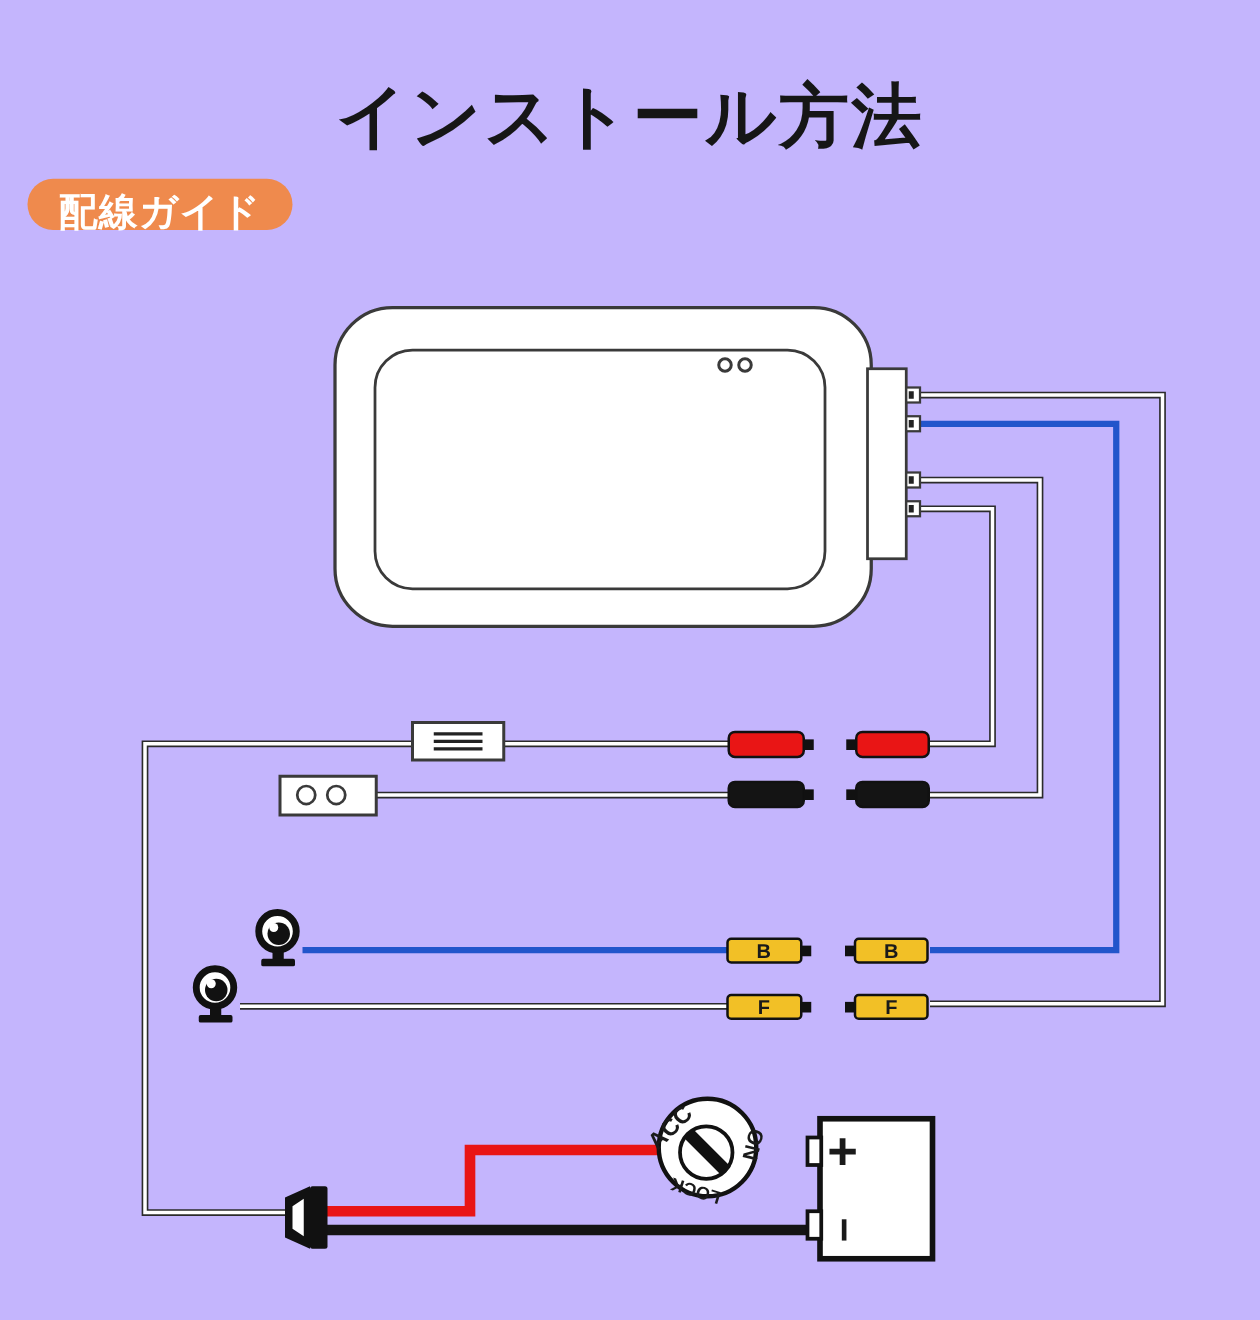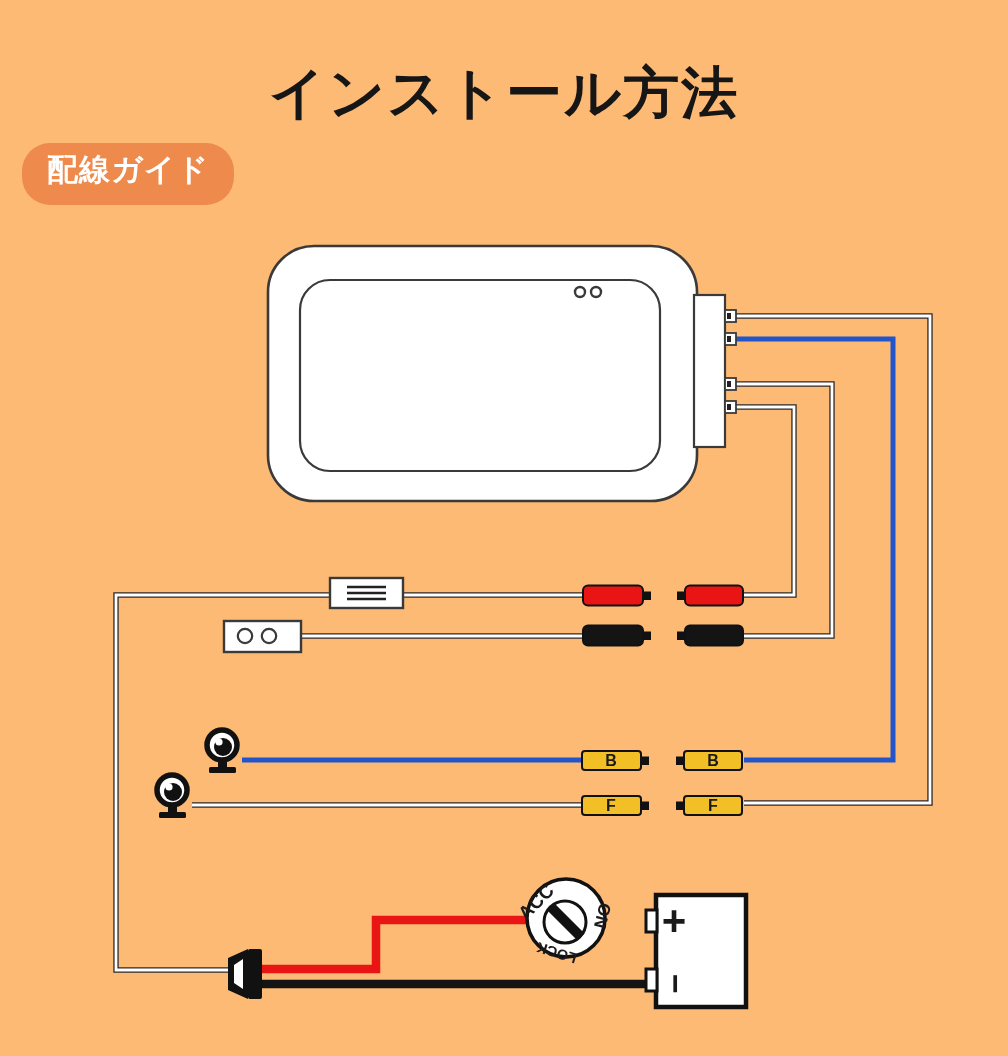--- a/index.html
+++ b/index.html
@@ -1,25 +1,25 @@
 <!DOCTYPE html>
 <html><head>
 <meta charset="utf-8">
 <style>
   html,body{margin:0;padding:0;background:#ffffff;}
   .page{
-    position:relative;width:1008px;height:1056px;background:#fdba74;overflow:hidden;
+    position:relative;width:1008px;height:1056px;background:#c4b5fd;overflow:hidden;
     font-family:"Liberation Sans",sans-serif;
   }
   .title{
     position:absolute;top:56px;left:0;width:100%;margin:0;
     text-align:center;font-size:56px;font-weight:800;color:#161616;letter-spacing:2px;
   }
   .badge{
-    position:absolute;left:22px;top:143px;height:62px;line-height:54px;
+    position:absolute;left:22px;top:143px;height:41px;line-height:54px;
     padding:0 25px;border-radius:28px;background:#EF8A4D;color:#ffffff;
     font-size:31px;font-weight:bold;letter-spacing:1px;
   }
   .diagram{position:absolute;left:0;top:0;}
   .diagram text{font-family:"Liberation Sans",sans-serif;font-weight:bold;fill:#1a1a1a;}
   .cable-casing{fill:none;stroke:#2b2b2b;stroke-width:5.4;stroke-linejoin:miter;}
   .cable-core{fill:none;stroke:#ffffff;stroke-width:2.8;stroke-linejoin:miter;}
   .blue-wire{fill:none;stroke-width:5;stroke-linejoin:miter;}
   .thick-wire{fill:none;stroke-width:8.5;stroke-linejoin:miter;}
   .outline{fill:#ffffff;stroke:#3a3a3a;}

